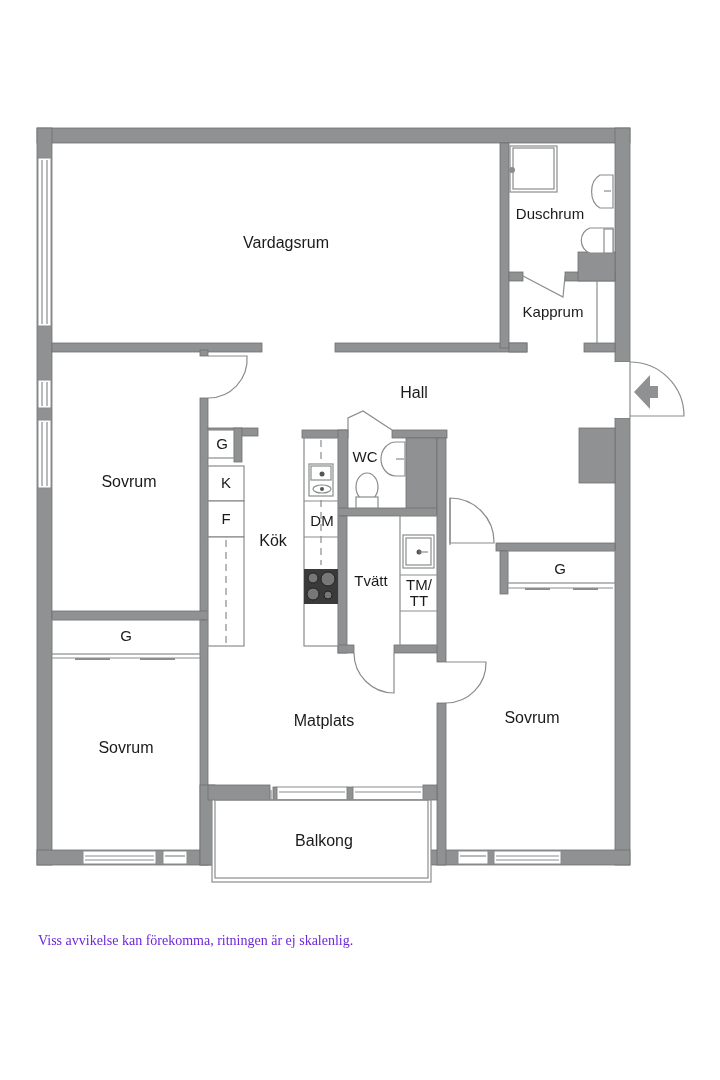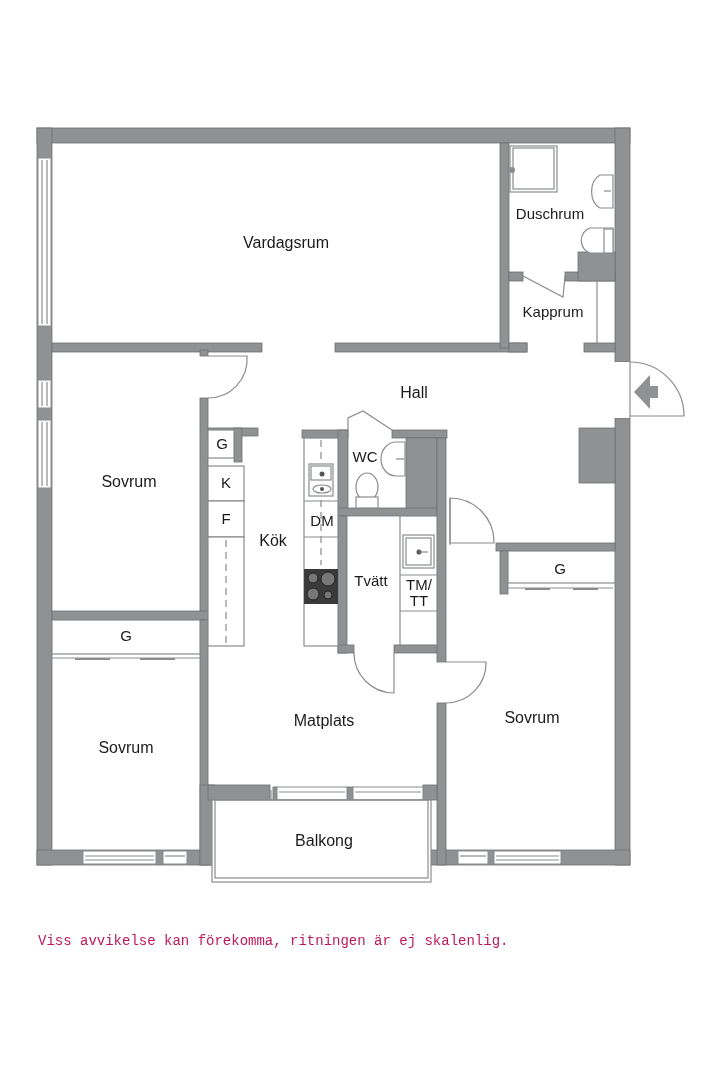--- a/index.html
+++ b/index.html
@@ -8,22 +8,22 @@
   #plan { position: absolute; left: 0; top: 0; width: 720px; height: 1080px; }
   .wall { fill: #8f9192; stroke: #6f7172; stroke-width: 0.8; }
   .win  { fill: #ffffff; stroke: #8a8c8d; stroke-width: 1; }
   .thin { fill: none; stroke: #8a8c8d; stroke-width: 1.2; }
   .fix  { fill: #ffffff; stroke: #8a8c8d; stroke-width: 1.2; }
   .dash { fill: none; stroke: #8a8c8d; stroke-width: 1.2; stroke-dasharray: 7 5; }
   .lbl  { font-family: "Liberation Sans", "DejaVu Sans", sans-serif; font-size: 16px;
           fill: #1a1a1a; text-anchor: middle; }
   .lbl-sm { font-family: "Liberation Sans", "DejaVu Sans", sans-serif; font-size: 15px;
           fill: #1a1a1a; text-anchor: middle; }
-  .disclaimer { position: absolute; left: 38px; top: 933px; font-size: 14px; color: #be185d;
-                font-family: Liberation Mono, monospace; }
+  .disclaimer { position: absolute; left: 38px; top: 933px; font-size: 14px; color: #6d28d9;
+                font-family: Liberation Serif, serif; }
 </style>
 </head>
 <body>
 
 <svg id="plan" viewBox="0 0 720 1080" xmlns="http://www.w3.org/2000/svg">
 
   <g>
 
     <rect class="wall" x="37" y="128" width="593" height="15"></rect>
 

